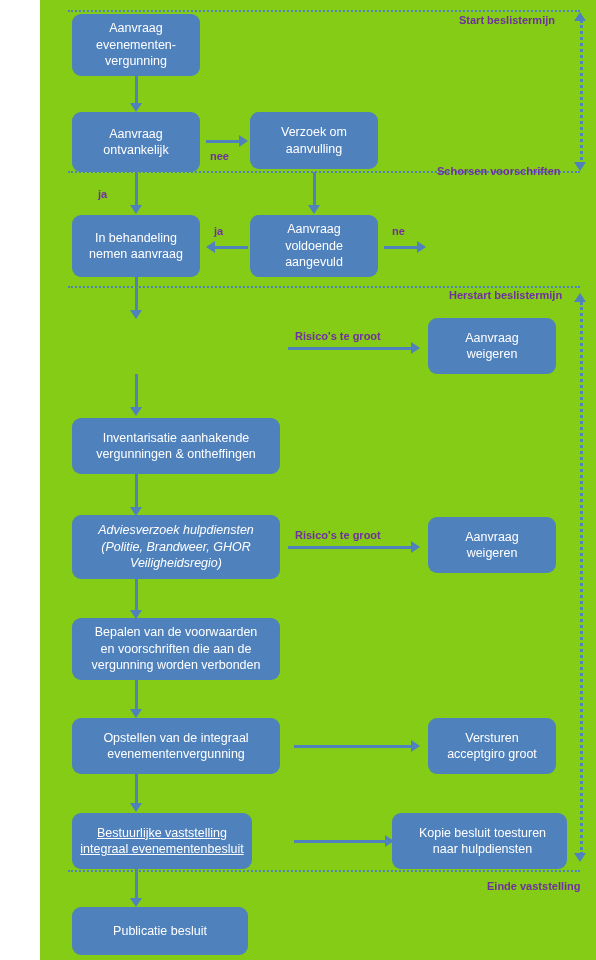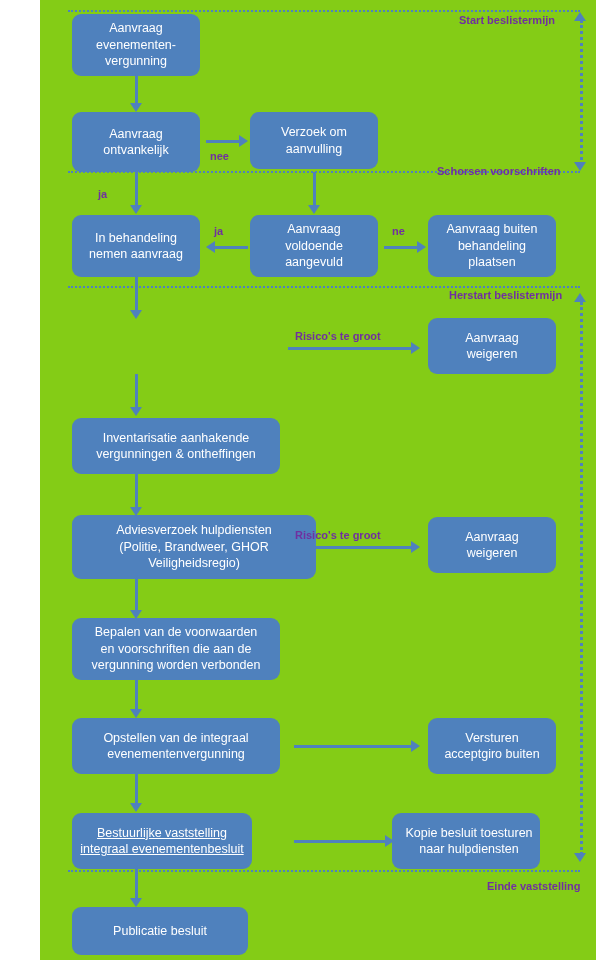--- a/index.html
+++ b/index.html
@@ -175,23 +175,20 @@
   <div class="box" style="left:210px;top:215px;width:128px;height:62px;">Aanvraag
 voldoende
 aangevuld</div>
 
   <div class="conn h" style="left:344px;top:247px;width:42px;">
     <div class="shaft" style="width:34px;"></div>
     <div class="head"></div>
   </div>
   <div class="plabel" style="left:352px;top:225px;">ne</div>
 
-  <div class="box" style="left:388px;top:215px;width:128px;height:62px;">Aanvraag buiten
-behandeling
-plaatsen</div>
 
   <div class="conn v" style="left:96px;top:277px;height:42px;">
     <div class="shaft" style="height:33px;"></div>
     <div class="head"></div>
   </div>
 
 
   <div class="conn h" style="left:248px;top:348px;width:132px;">
     <div class="shaft" style="width:124px;"></div>
     <div class="head"></div>
@@ -207,21 +204,21 @@
   </div>
 
   <div class="box" style="left:32px;top:418px;width:208px;height:56px;">Inventarisatie aanhakende
 vergunningen &amp; ontheffingen</div>
 
   <div class="conn v" style="left:96px;top:474px;height:42px;">
     <div class="shaft" style="height:33px;"></div>
     <div class="head"></div>
   </div>
 
-  <div class="box" style="left:32px;top:515px;width:244px;height:64px;">Adviesverzoek hulpdiensten
+  <div class="box" style="left:32px;top:515px;width:208px;height:64px;font-style:italic;">Adviesverzoek hulpdiensten
 (Politie, Brandweer, GHOR
 Veiligheidsregio)</div>
 
   <div class="conn h" style="left:248px;top:547px;width:132px;">
     <div class="shaft" style="width:124px;"></div>
     <div class="head"></div>
   </div>
   <div class="plabel" style="left:255px;top:529px;">Risico's te groot</div>
 
   <div class="box" style="left:388px;top:517px;width:128px;height:56px;">Aanvraag
@@ -243,36 +240,36 @@
 
   <div class="box" style="left:32px;top:718px;width:208px;height:56px;">Opstellen van de integraal
 evenementenvergunning</div>
 
   <div class="conn h" style="left:254px;top:746px;width:126px;">
     <div class="shaft" style="width:118px;"></div>
     <div class="head"></div>
   </div>
 
   <div class="box" style="left:388px;top:718px;width:128px;height:56px;">Versturen
-acceptgiro buiten</div>
+acceptgiro groot</div>
 
   <div class="conn v" style="left:96px;top:774px;height:38px;">
     <div class="shaft" style="height:29px;"></div>
     <div class="head"></div>
   </div>
 
   <div class="box" style="left:32px;top:813px;width:180px;height:56px;text-decoration:underline;">Bestuurlijke vaststelling
 integraal evenementenbesluit</div>
 
   <div class="conn h" style="left:254px;top:841px;width:100px;">
     <div class="shaft" style="width:92px;"></div>
     <div class="head"></div>
   </div>
 
-  <div class="box" style="left:352px;top:813px;width:148px;height:56px;padding-left:12px;">Kopie besluit toesturen
+  <div class="box" style="left:352px;top:813px;width:175px;height:56px;padding-left:12px;">Kopie besluit toesturen
 naar hulpdiensten</div>
 
   <div class="conn v" style="left:96px;top:869px;height:38px;">
     <div class="shaft" style="height:29px;"></div>
     <div class="head"></div>
   </div>
 
   <div class="box" style="left:32px;top:907px;width:176px;height:48px;">Publicatie besluit</div>
 
 </div>

